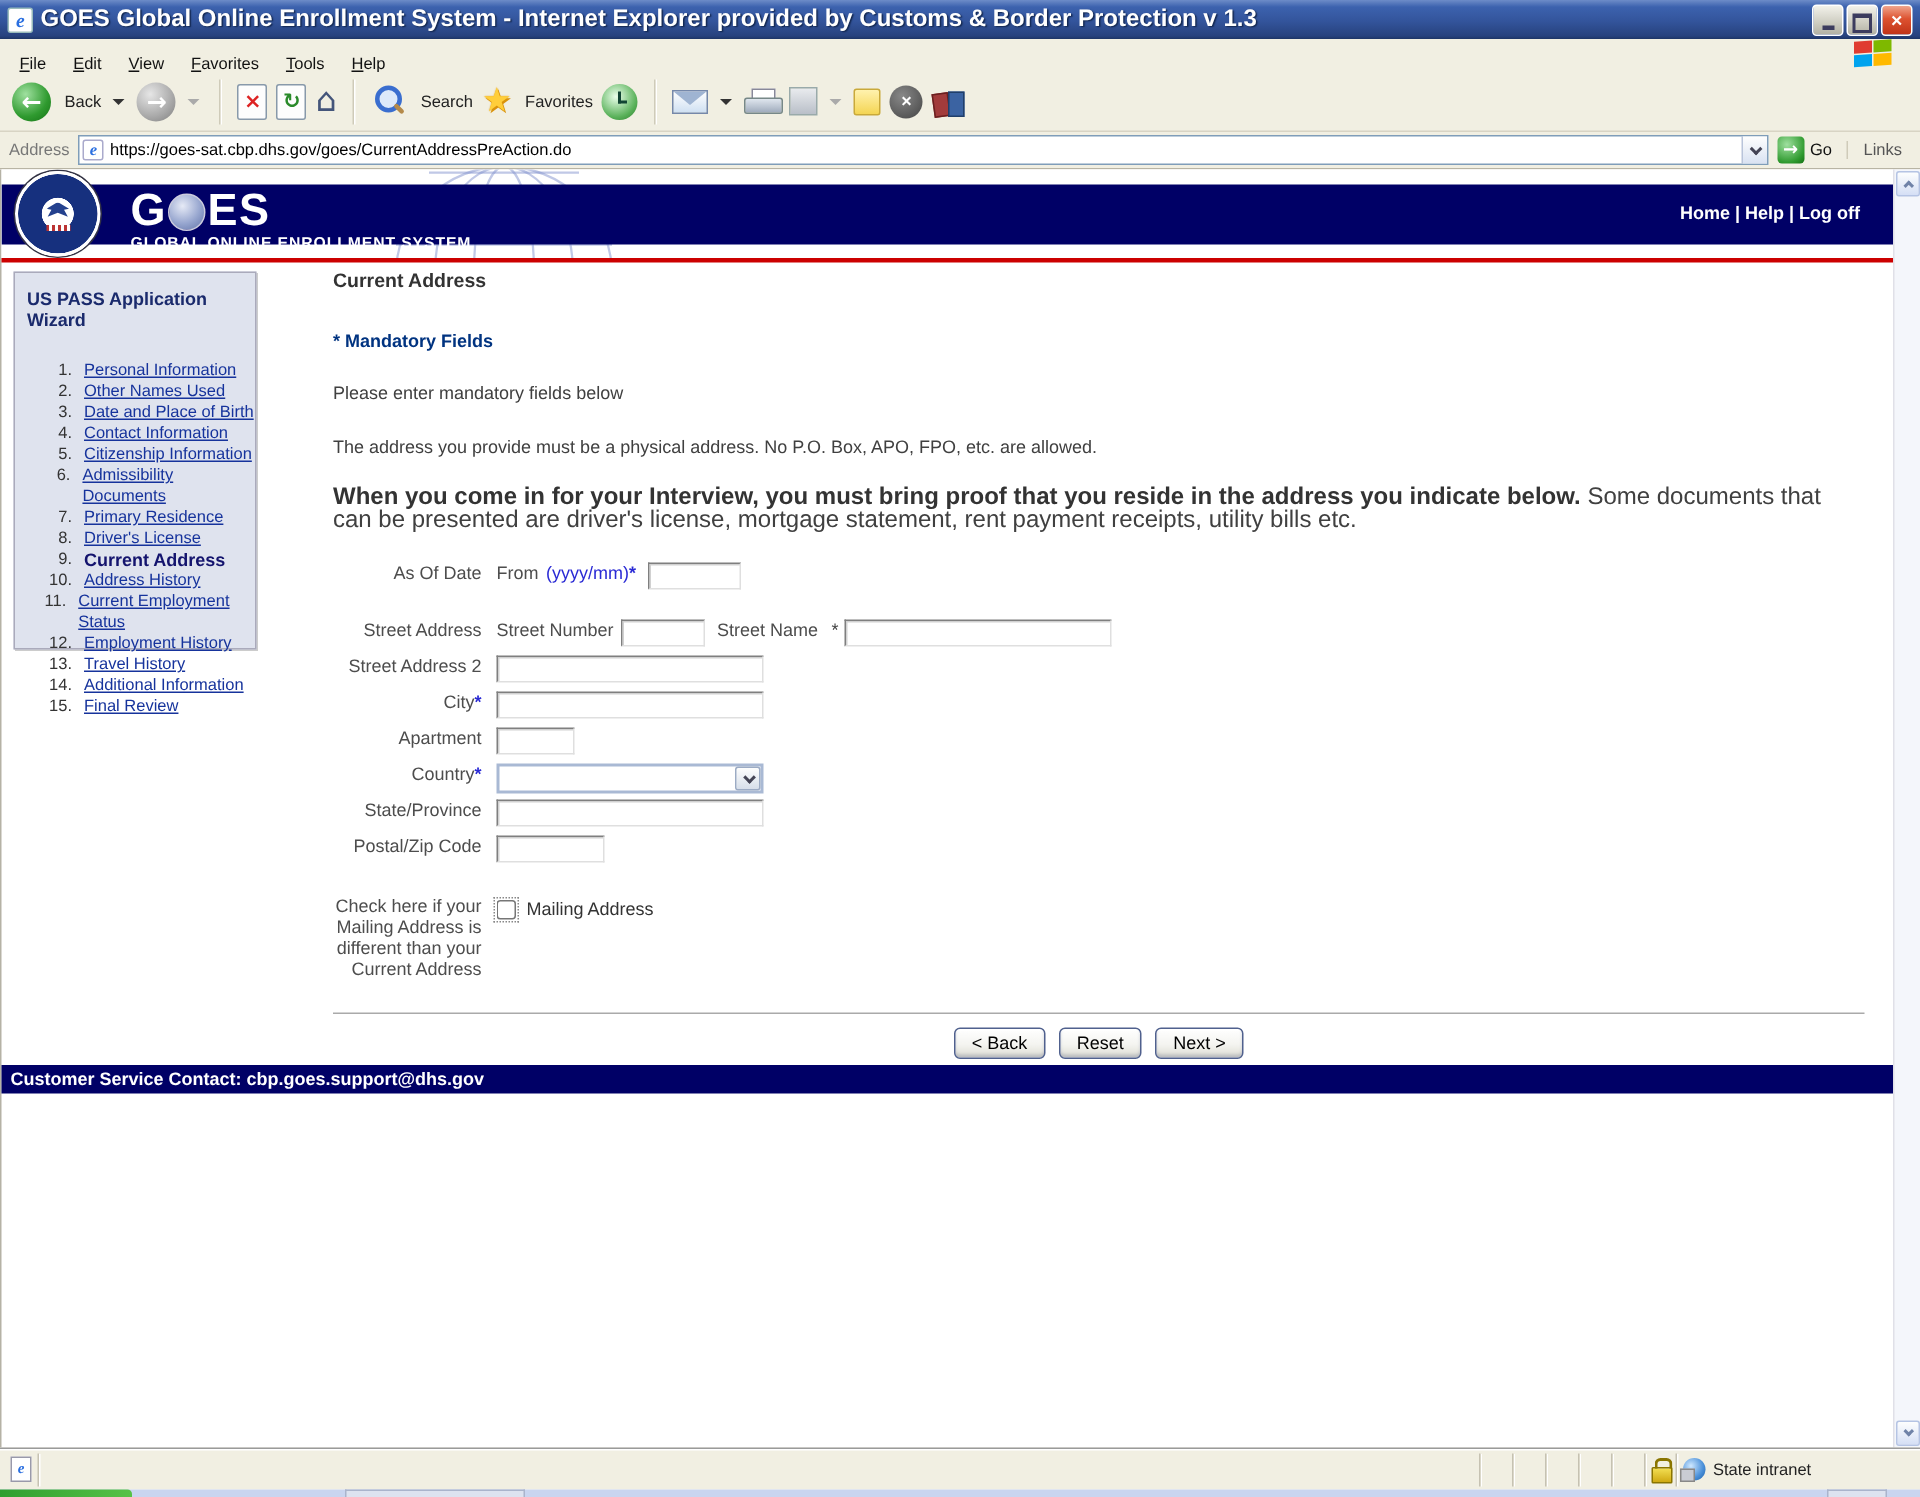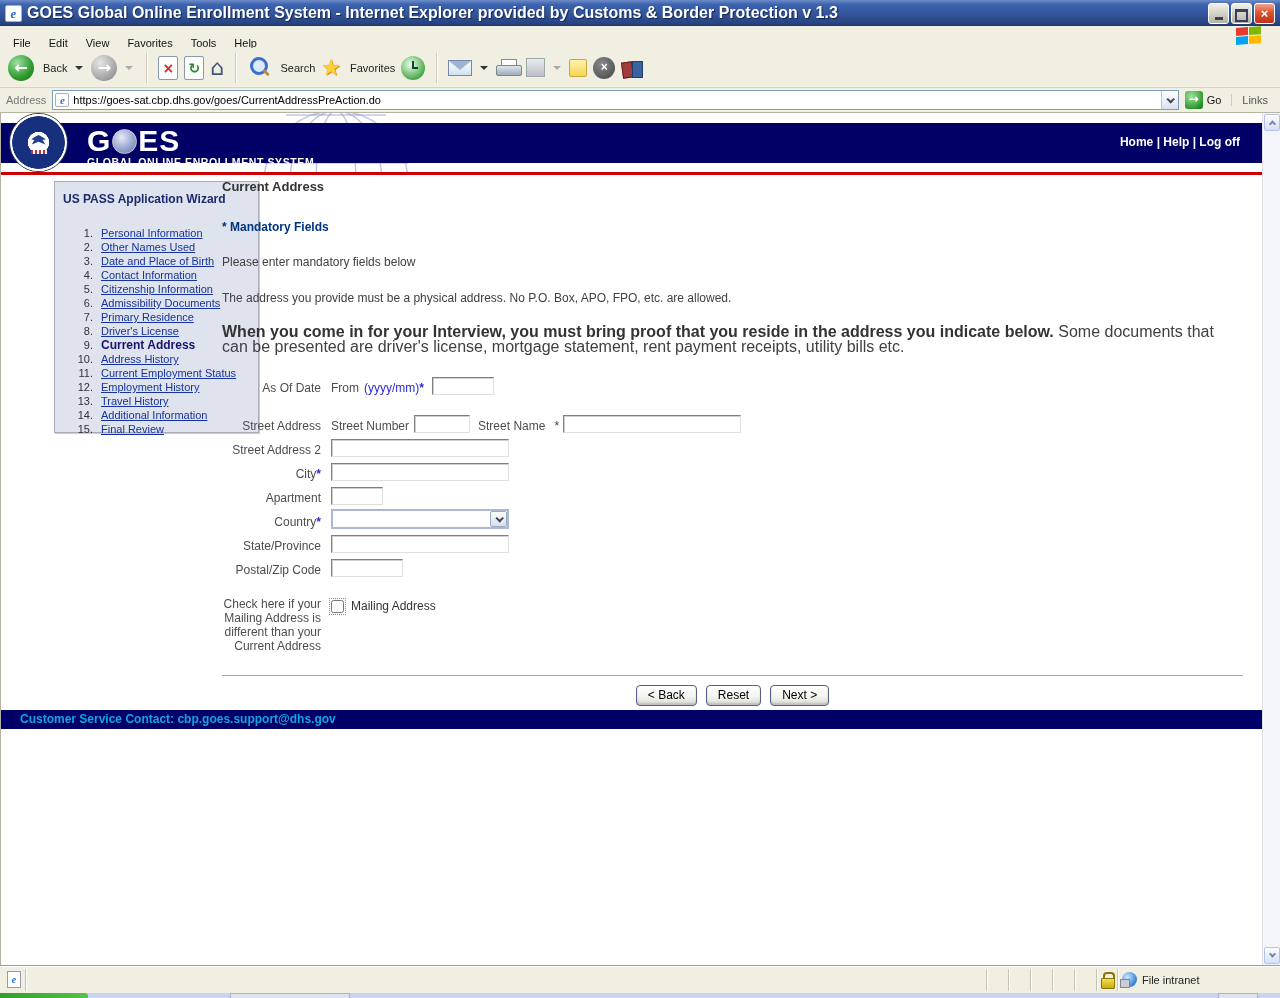--- a/index.html
+++ b/index.html
@@ -116,39 +116,39 @@
     background:repeating-linear-gradient(90deg,#b33 0 2px,#fff 2px 4px); }
   .goes-logo { position:absolute; left:86px; top:13px; color:#fff; }
   .goes-word { display:flex; align-items:center; font:bold 30px/30px "Liberation Sans",sans-serif; letter-spacing:1px; }
   .goes-globe-o { width:25px; height:25px; border-radius:50%; margin:0 1px;
     background:radial-gradient(circle at 38% 32%,#e6eaf6,#97a6cf 55%,#5f72a8); border:1px solid #ccd; }
   .goes-sub { font:bold 10.5px/11px "Liberation Sans",sans-serif; letter-spacing:0.6px; margin-top:1px; }
   .hdr-links { position:absolute; right:22px; top:22px; color:#fff; font:bold 12px "Liberation Sans",sans-serif; }
   .redline { position:absolute; top:59px; left:0; right:18px; height:3px; background:#cc0000; }
 
   
-  .sidebar { position:absolute; left:8px; top:68px; width:205px; height:252px; background:#dfe3ee;
-    border:1px solid #aab; box-shadow:1px 1px 0 #ccc; padding:10px 0 0 8px;margin-left:45px; }
+  .sidebar { position:absolute; left:8px; top:68px; width:162px; height:252px; background:#dfe3ee;
+    border:1px solid #aab; box-shadow:1px 1px 0 #ccc; padding:10px 0 0 8px; }
   .sidebar-title { font:bold 12px "Liberation Sans",sans-serif; color:#1a2a6c; }
   .wizard-list { list-style:none; margin-top:20px; }
   .wizard-list li { display:flex; font-size:11px; line-height:14px; }
   .wizard-list .num { width:30px; text-align:right; margin-right:8px; color:#333; }
   .wizard-list a { color:#16339c; text-decoration:underline; }
   .wizard-list a.current { font-weight:bold; text-decoration:none; color:#14146e; font-size:12px; }
 
   
   .main { position:absolute; left:221px; top:66px; width:1021px; }
   .page-title { font:bold 13px "Liberation Sans",sans-serif; color:#333; }
   .mandatory { margin-top:26px; font:bold 12px "Liberation Sans",sans-serif; color:#003380; }
   .intro1 { margin-top:21px; font-size:12px; color:#404040; }
   .intro2 { margin-top:22px; font-size:12px; color:#404040; }
   .interview { margin-top:19px; font-size:16px; color:#404040; line-height:15px; }
   .interview b { color:#333; }
   .form { margin-top:21px; font-size:12px; color:#4d4d4d; }
-  .frow { display:flex; align-items:flex-end; margin-bottom:4px; min-height:20px; }
+  .frow { display:flex; align-items:flex-start; margin-bottom:4px; min-height:20px; }
   .flabel { width:109px; padding-right:10px; text-align:right; color:#4d4d4d; }
   .sublabel { color:#4d4d4d; margin-right:5px; }
   .fmt { color:#2b2bd5; }
   .star-blue { color:#2b2bd5; font-weight:bold; }
   .star-dark { color:#444; margin:0 4px; }
   input[type=text] { height:18px; background:#fff; border:1px solid;
     border-color:#7f7f7f #dfdfdf #dfdfdf #7f7f7f; box-shadow:inset 1px 1px 0 rgba(0,0,0,0.18);
     font:11px "Liberation Sans",sans-serif; padding:0 2px; }
   .w62{width:62px}.w56{width:56px}.w178{width:178px}.w52{width:52px}.w72{width:72px}
   .gap8{width:8px}
@@ -163,21 +163,21 @@
   .chk-row-right { display:flex; align-items:center; padding-top:2px; }
   .chk-text { color:#333; }
   .form-sep { margin-top:22px; border-top:1px solid #aaa; width:100%; }
   .btn-row { margin-top:9px; display:flex; justify-content:center; gap:9px; }
   .xpbtn { font:12px "Liberation Sans",sans-serif; color:#000; padding:2px 11px 3px; border-radius:4px;
     border:1px solid #50618e; background:linear-gradient(180deg,#ffffff 0%,#f4f4f0 55%,#dddcd2 100%);
     box-shadow:inset 0 -2px 2px rgba(120,130,155,0.35), inset 0 1px 0 #fff; }
 
   
   .footer-bar { position:absolute; top:597px; left:0; right:18px; height:19px; background:#000066;
-    color:#0ea5e9; font:bold 12px/19px "Liberation Sans",sans-serif; padding-left:19px; }
+    color:#ffffff; font:bold 12px/19px "Liberation Sans",sans-serif; padding-left:6px; }
 
   
   .statusbar { position:absolute; top:965px; left:0; right:0; height:28px; background:#f1efe2;
     border-top:1px solid #9a9a9a; box-shadow:inset 0 1px 0 #fff; display:flex; align-items:center; padding:0 3px; }
   .sb-seg { height:22px; border-left:1px solid #c6c2b2; box-shadow:inset 1px 0 0 #fff; display:flex; align-items:center; padding:0 4px; }
   .sb-first { border-left:none; box-shadow:none; }
   .sb-fill { flex:1; }
   .sb-mini { width:22px; }
   .sb-page { width:14px; height:17px; background:#fff; border:1px solid #99a; color:#2a6fe0;
     font:bold italic 10px/15px "Liberation Serif",serif; text-align:center; }
@@ -480,21 +480,21 @@
     <span class="sb-seg sb-mini"></span>
     <span class="sb-seg sb-mini"></span>
     <span class="sb-seg sb-mini"></span>
     <span class="sb-seg sb-mini"></span>
     <span class="sb-seg sb-mini"></span>
     <span class="sb-seg">
         <span class="lock"></span>
       </span>
     <span class="sb-seg" style="width:160px">
       <span class="mini-globe"></span>
-      <span class="sb-zone">File intranet</span>
+      <span class="sb-zone">State intranet</span>
     </span>
   </div>
 
   <div class="taskbar">
     <span class="start"></span>
     <span class="tbtn" style="left:230px;width:120px"></span>
     <span class="tbtn" style="left:1218px;width:40px"></span>
   </div>
 
 </div>

